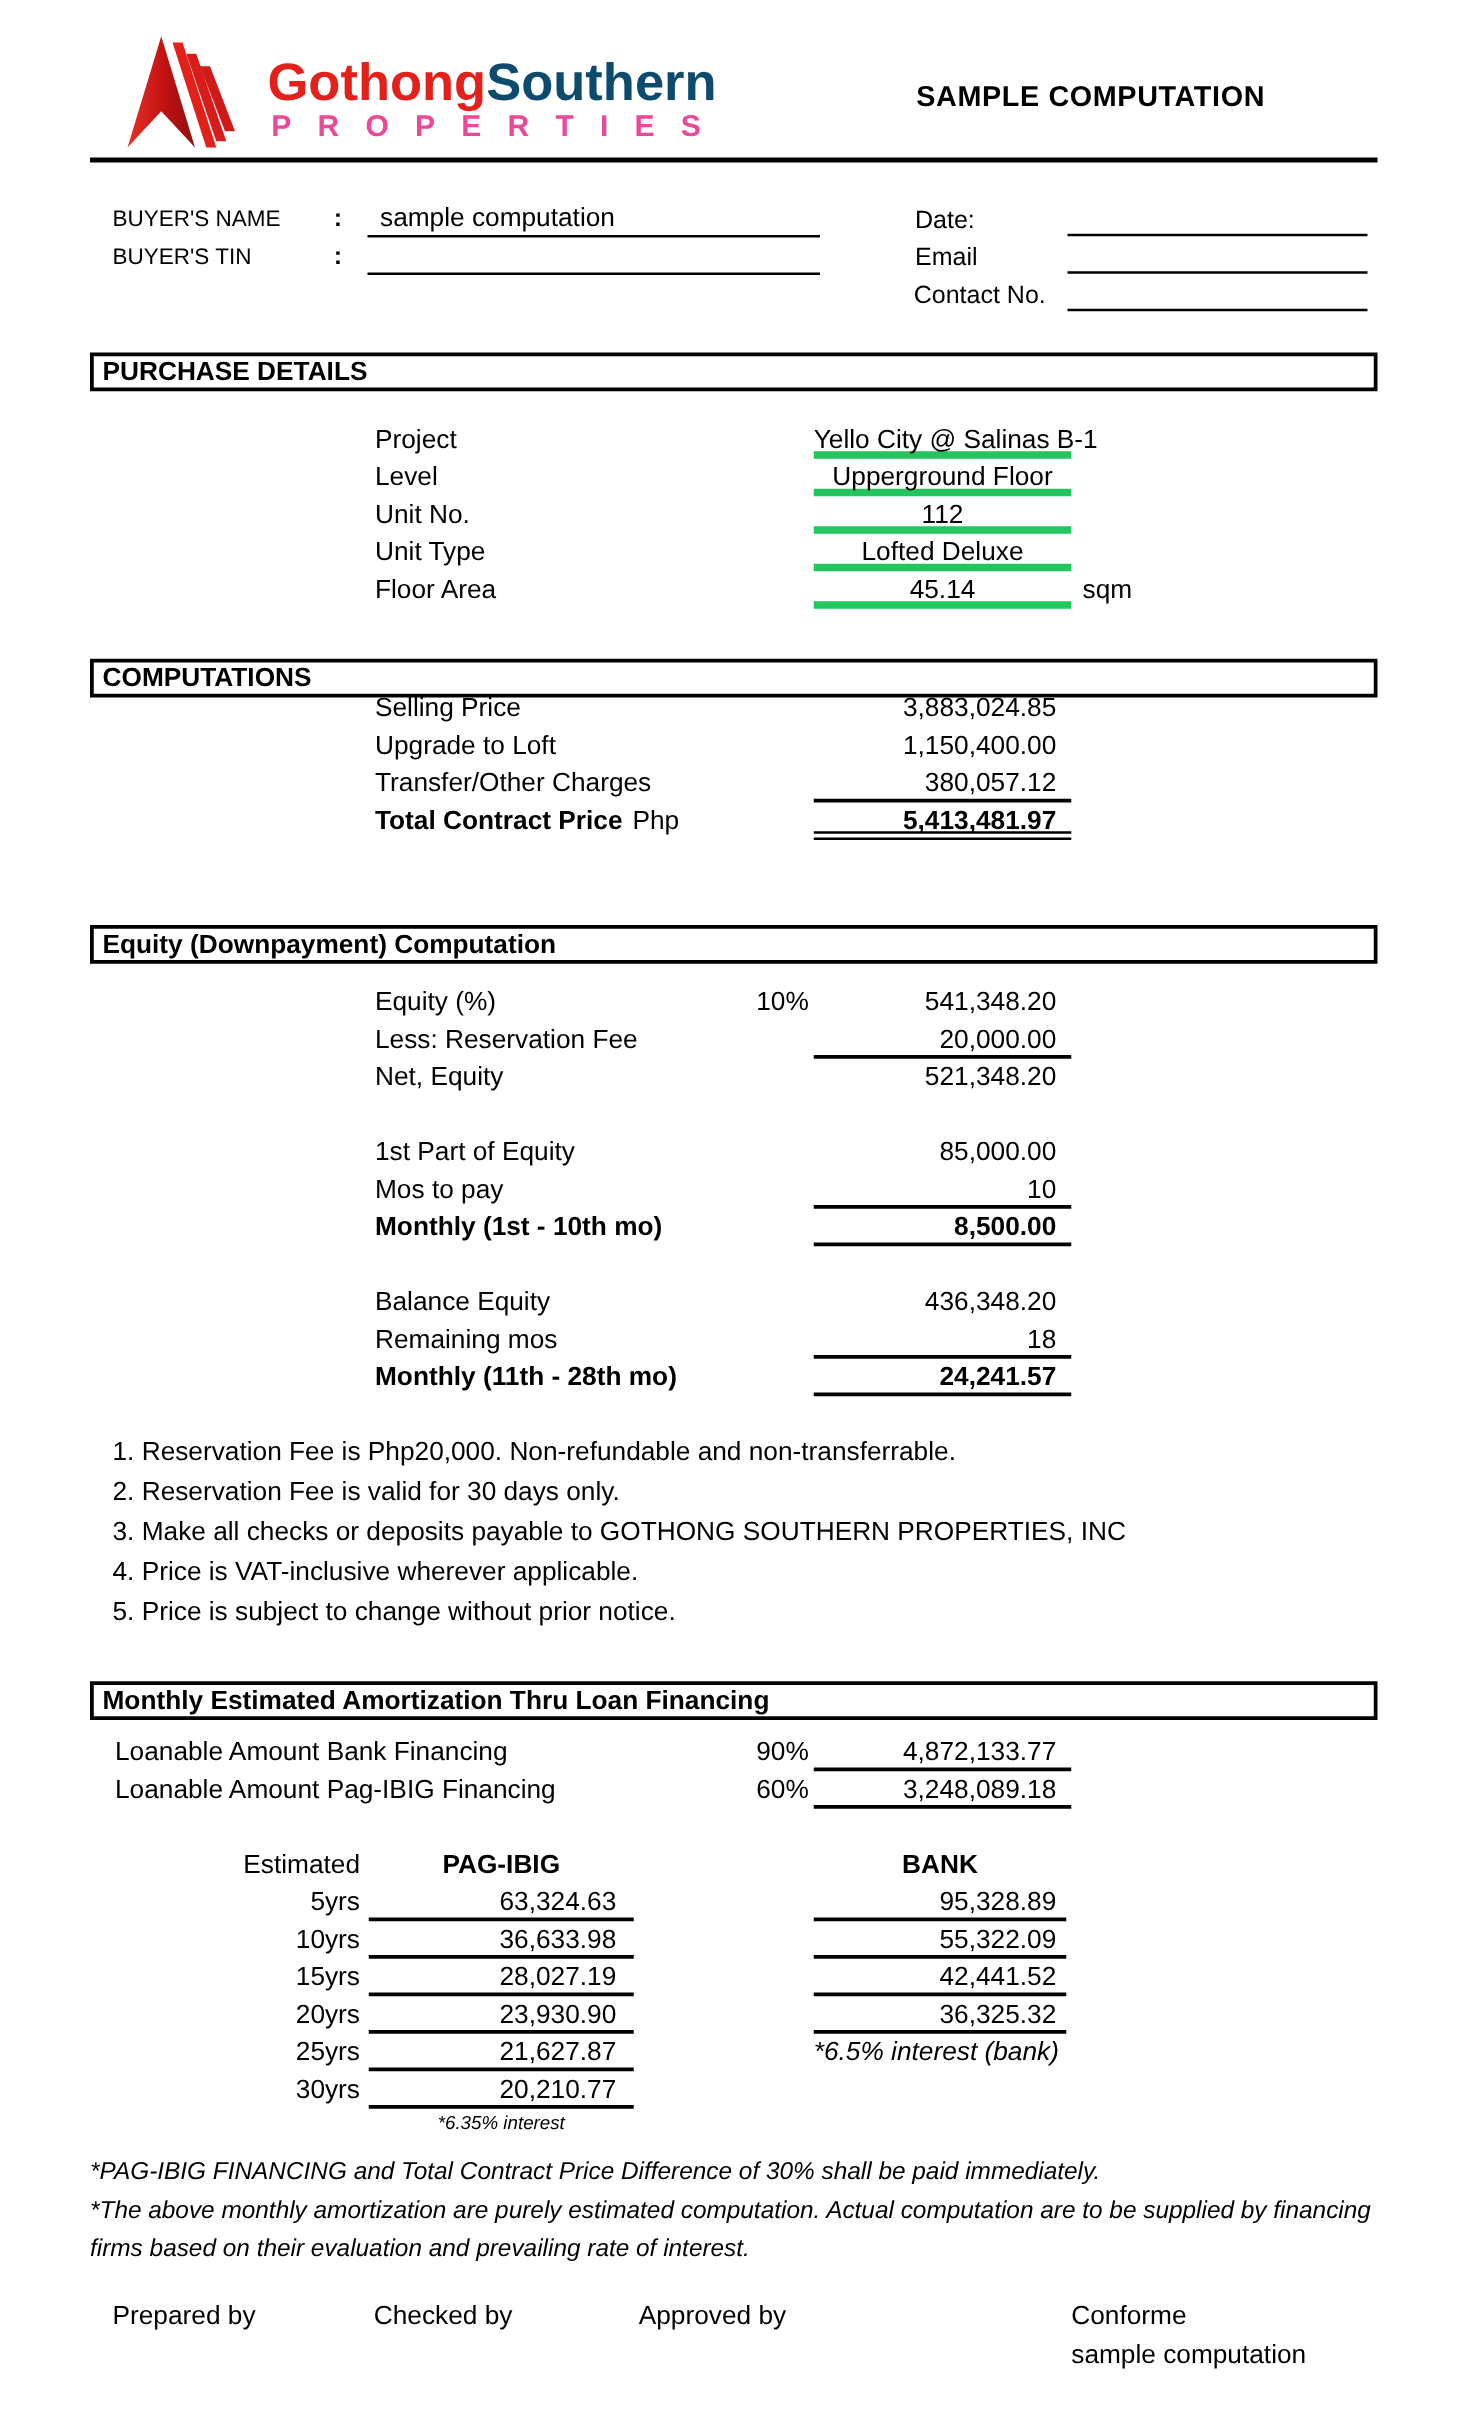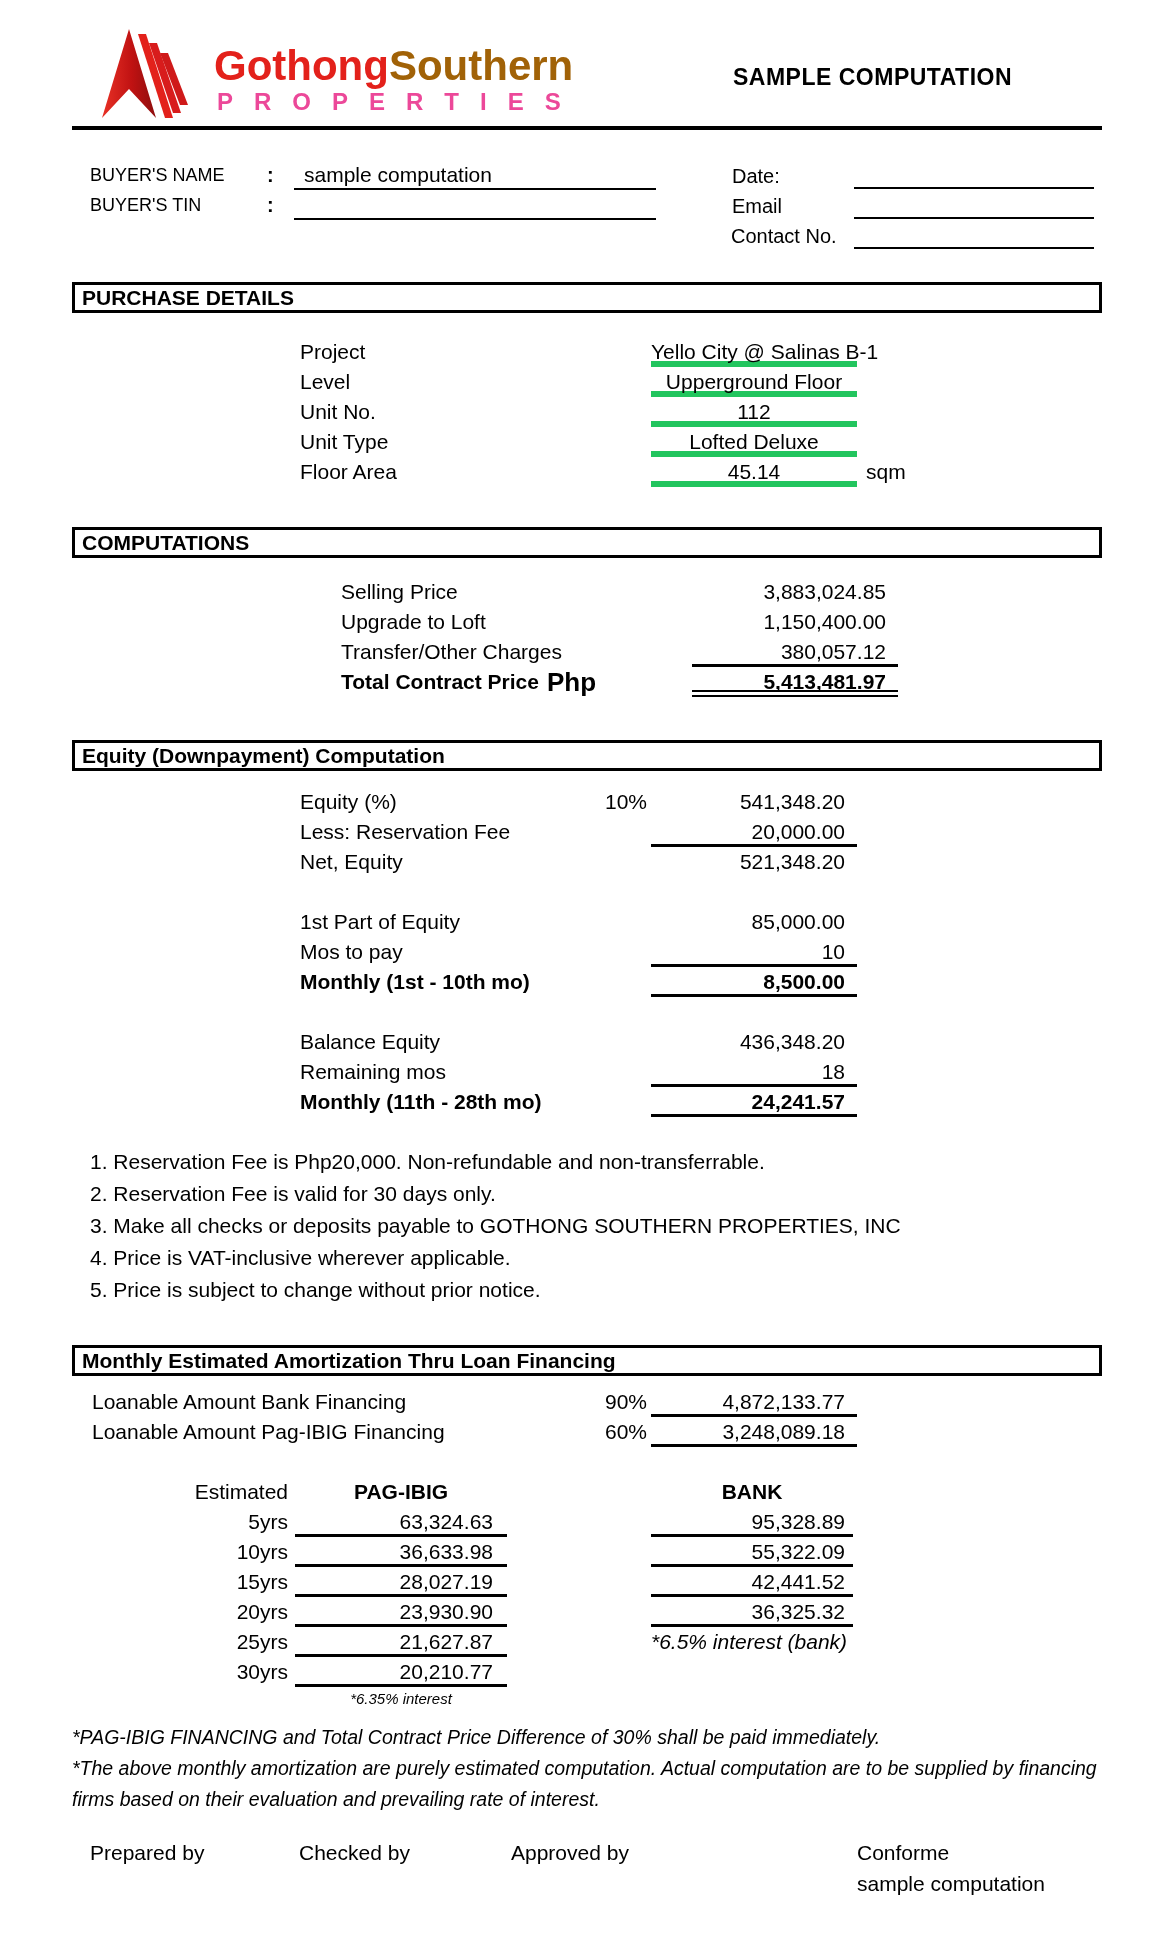--- a/index.html
+++ b/index.html
@@ -6,41 +6,41 @@
   html,body { background:#ffffff; }
   .page {
     position:relative; width:1174px; height:1943px; background:#fff;
     font-family:"Liberation Sans", sans-serif; color:#000; overflow:hidden;
   }
 
   
   .logo-icon { position:absolute; left:92px; top:26px; }
   .logo-line1 { position:absolute; left:214px; top:42px; font-size:42px; font-weight:bold; letter-spacing:0px; white-space:nowrap; }
   .logo-red { color:#e3211b; }
-  .logo-yellow { color:#a16207; }
+  .logo-yellow { color:#0c4a6e; }
   .logo-line2 { position:absolute; left:217px; top:88px; font-size:24px; font-weight:bold; color:#ec4899; letter-spacing:21px; white-space:nowrap; }
   .doc-title { position:absolute; left:733px; top:64px; font-size:23px; font-weight:bold; letter-spacing:0.5px; }
   .header-rule { position:absolute; left:72px; top:126px; width:1030px; height:4px; background:#000; }
 
   
   .b-label { position:absolute; font-size:18px; line-height:30px; white-space:nowrap; }
   .b-colon { position:absolute; font-size:20px; line-height:30px; font-weight:bold; }
   .b-field { position:absolute; height:30px; border-bottom:2px solid #000; font-size:21px; line-height:30px; padding-left:10px; white-space:nowrap; }
   .r-label { position:absolute; font-size:20px; line-height:30px; white-space:nowrap; }
 
   
   .secbox { position:absolute; left:72px; width:1030px; height:31px; border:3px solid #000;
             font-size:21px; font-weight:bold; line-height:25px; padding-left:7px; }
 
   
   .rows { position:absolute; left:0; width:1174px; }
   .drow { position:relative; height:30px; }
   .drow .lbl  { position:absolute; left:300px; line-height:30px; font-size:21px; white-space:nowrap; }
   .drow .lbl2 { position:absolute; left:92px;  line-height:30px; font-size:21px; white-space:nowrap; }
-  .drow .php  { position:absolute; left:506px; line-height:30px; font-size:26px; font-weight:bold; }
+  .drow .php  { position:absolute; left:506px; line-height:30px; font-size:21px; font-weight:normal; }
   .drow .pct  { position:absolute; left:520px; width:127px; text-align:right; line-height:30px; font-size:21px; }
   .drow .val  { position:absolute; left:651px; top:1px; width:206px; height:29px; line-height:28px;
                 font-size:21px; text-align:right; padding-right:12px; white-space:nowrap; }
   .drow .unit { position:absolute; left:866px; line-height:30px; font-size:21px; }
   .val.center { text-align:center; padding-right:0; }
   .uline  { border-bottom:6px solid #22c55e; }
   .uline3 { border-bottom:3px solid #000; }
   .dbl    { border-bottom:7px double #000; }
   .bold   { font-weight:bold; }
 
@@ -128,21 +128,21 @@
     </div>
     <div class="drow">
       <span class="lbl">Floor Area</span>
       <span class="val center uline">45.14</span>
       <span class="unit">sqm</span>
     </div>
   </div>
 
   <div class="secbox" style="top:527px;">COMPUTATIONS</div>
 
-  <div class="rows" style="top:577px;padding-left:41px;">
+  <div class="rows" style="top:552px;">
     <div class="drow">
       <span class="lbl">Selling Price</span>
       <span class="val">3,883,024.85</span>
     </div>
     <div class="drow">
       <span class="lbl">Upgrade to Loft</span>
       <span class="val">1,150,400.00</span>
     </div>
     <div class="drow">
       <span class="lbl">Transfer/Other Charges</span>

